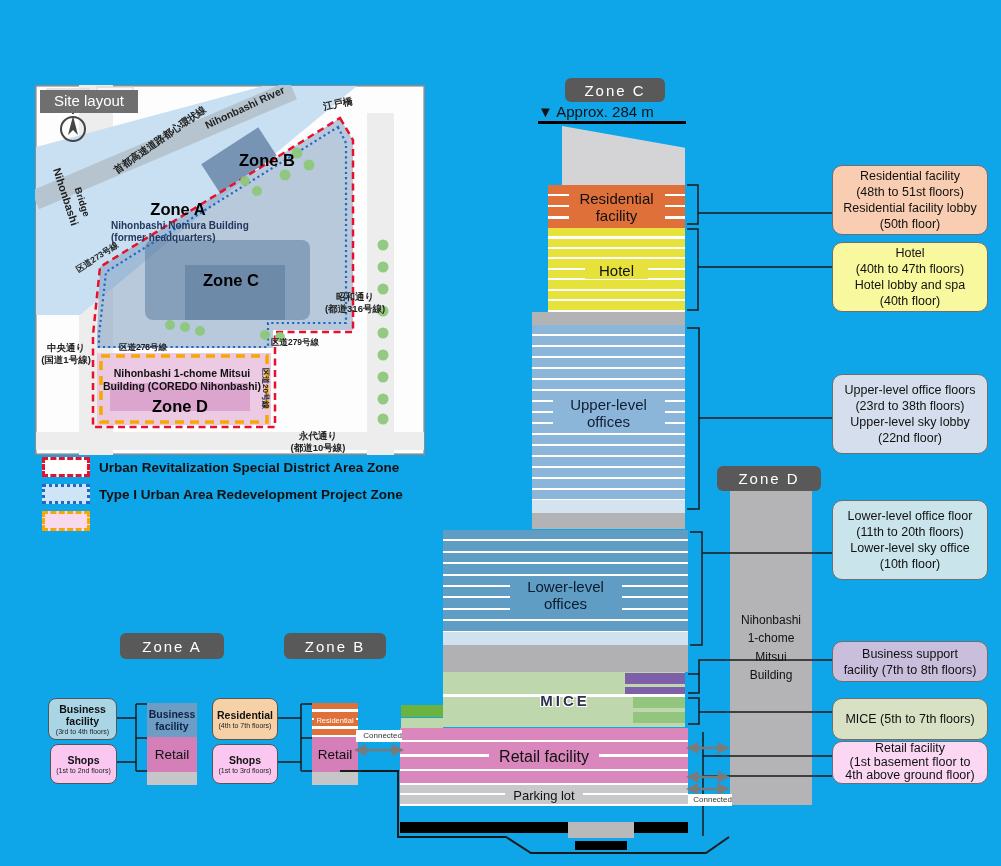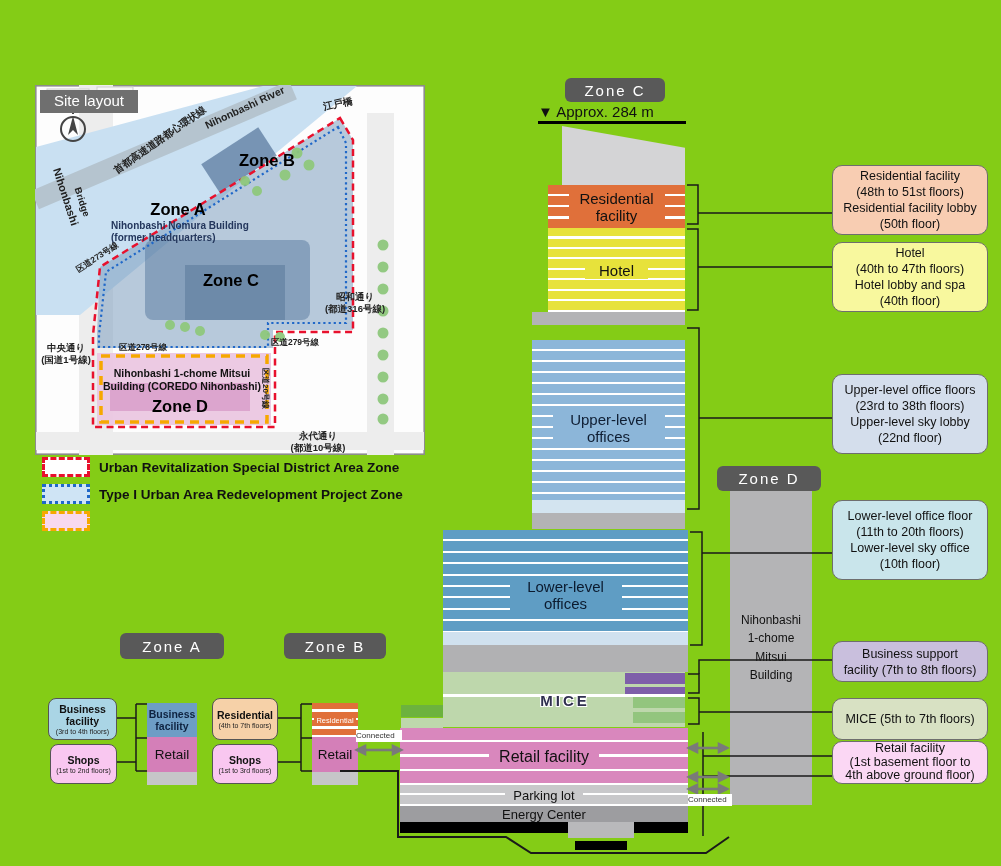--- a/index.html
+++ b/index.html
@@ -1,45 +1,45 @@
 <!DOCTYPE html>
 <html><head>
 <meta charset="utf-8">
 <style>
   html,body{margin:0;padding:0;background:#fff;font-family:"Liberation Sans",sans-serif;}
-  #canvas{position:relative;width:1001px;height:866px;background:#84cc16;overflow:hidden;}
+  #canvas{position:relative;width:1001px;height:866px;background:#0ea5e9;overflow:hidden;}
   .abs{position:absolute;}
   .pill{background:#595959;color:#fff;border-radius:6px;display:flex;align-items:center;
         justify-content:center;font-size:15px;letter-spacing:2px;}
   .block{display:flex;align-items:center;justify-content:center;flex-direction:column;}
   .blklbl{font-size:15px;color:#111;text-align:center;line-height:17px;}
   
   .st-orange{background:repeating-linear-gradient(180deg,#e0703a 0 9px,#fff 9px 11.2px);}
   .st-yellow{background:repeating-linear-gradient(180deg,#e7e23b 0 8.4px,#fff 8.4px 10.5px);}
-  .st-upper{background:repeating-linear-gradient(180deg,#8cb6d9 0 9px,#fff 9px 11px);margin-top:15px;}
+  .st-upper{background:repeating-linear-gradient(180deg,#8cb6d9 0 9px,#fff 9px 11px);}
   .st-lower{background:repeating-linear-gradient(180deg,#5f9dc4 0 9.4px,#fff 9.4px 11.4px);}
   .st-pink{background:repeating-linear-gradient(180deg,#d987bd 0 12.2px,#fff 12.2px 14.3px);}
   .st-gray{background:repeating-linear-gradient(180deg,#c8c8ca 0 8.5px,#fff 8.5px 10.5px);}
   .st-morange{background:repeating-linear-gradient(180deg,#e0703a 0 6.3px,#fff 6.3px 8.5px);}
   
   .callout{box-sizing:border-box;border:1.6px solid #6e6e6e;border-radius:10px;
            display:flex;flex-direction:column;align-items:center;justify-content:center;
            font-size:12.5px;line-height:16px;color:#111;text-align:center;}
   
   .mini{box-sizing:border-box;border:1.4px solid #555;border-radius:8px;display:flex;
         flex-direction:column;align-items:center;justify-content:center;text-align:center;}
   .mini .t{font-size:10.5px;font-weight:bold;color:#111;line-height:12px;}
   .mini .s{font-size:7px;color:#222;margin-top:1px;}
   .legend-row{display:flex;align-items:center;gap:9px;}
   .swatch{width:48px;height:20px;box-sizing:border-box;flex:0 0 auto;}
   .sw-red{border:3px dashed #e8112d;background:#fff;}
   .sw-blue{border:3px dotted #2068c8;background:#cfe4f5;}
   .sw-orange{border:3px dashed #f6a800;background:#f8d9ee;}
   .legend-row .lt{font-size:13.5px;font-weight:bold;color:#111;}
-  .connected{background:#fff;font-size:8px;color:#333;text-align:left;line-height:12px;}
+  .connected{background:#fff;font-size:8px;color:#333;text-align:right;line-height:12px;}
   svg text{font-family:"Liberation Sans",sans-serif;}
 </style>
 </head>
 <body>
 
 <div id="canvas">
 
   <svg class="abs" style="left:35px;top:85px" width="390" height="370" viewBox="0 0 390 370">
     <rect x="0.8" y="0.8" width="388.4" height="368.4" fill="#fdfdfd" stroke="#8c8c8c" stroke-width="1.6"></rect>
     <g>
@@ -175,23 +175,20 @@
   <div class="abs" style="left:401px;top:718px;width:42px;height:10px;background:#bed7ac"></div>
   <div class="abs" style="left:500px;top:692px;width:130px;text-align:center;font-size:15px;font-weight:bold;
        letter-spacing:3px;color:#2f2f4f;text-shadow:-1px -1px 0 #fff,1px -1px 0 #fff,-1px 1px 0 #fff,1px 1px 0 #fff">MICE</div>
 
   <div class="abs block st-pink" style="left:400px;top:728px;width:288px;height:57px">
     <span class="blklbl" style="font-size:16px;background:#d987bd;padding:1px 10px">Retail facility</span>
   </div>
   <div class="abs block st-gray" style="left:400px;top:785px;width:288px;height:21px">
     <span class="blklbl" style="font-size:13px;background:#c8c8ca;padding:0 8px">Parking lot</span>
   </div>
-  <div class="abs block" style="left:400px;top:806px;width:288px;height:16px;background:#9d9da0">
-    <span class="blklbl" style="font-size:13px">Energy Center</span>
-  </div>
   <div class="abs" style="left:400px;top:822px;width:168px;height:11px;background:#000"></div>
   <div class="abs" style="left:568px;top:822px;width:66px;height:16px;background:#b9b9bb"></div>
   <div class="abs" style="left:634px;top:822px;width:54px;height:11px;background:#000"></div>
   <div class="abs" style="left:575px;top:841px;width:52px;height:9px;background:#000"></div>
 
   <div class="abs" style="left:730px;top:490px;width:82px;height:315px;background:#b4b4b6;
        display:flex;align-items:center;justify-content:center">
     <div style="font-size:12px;line-height:18.5px;color:#111;text-align:center">
       <div>Nihonbashi</div>
       <div>1-chome</div>

